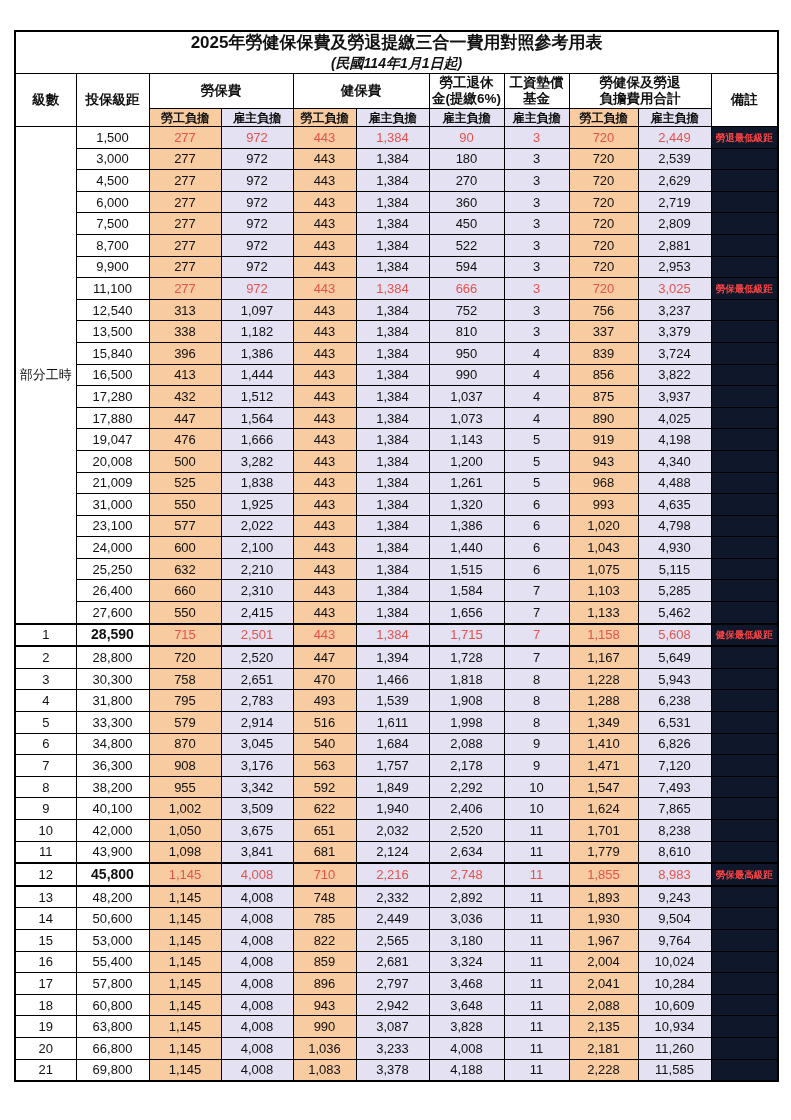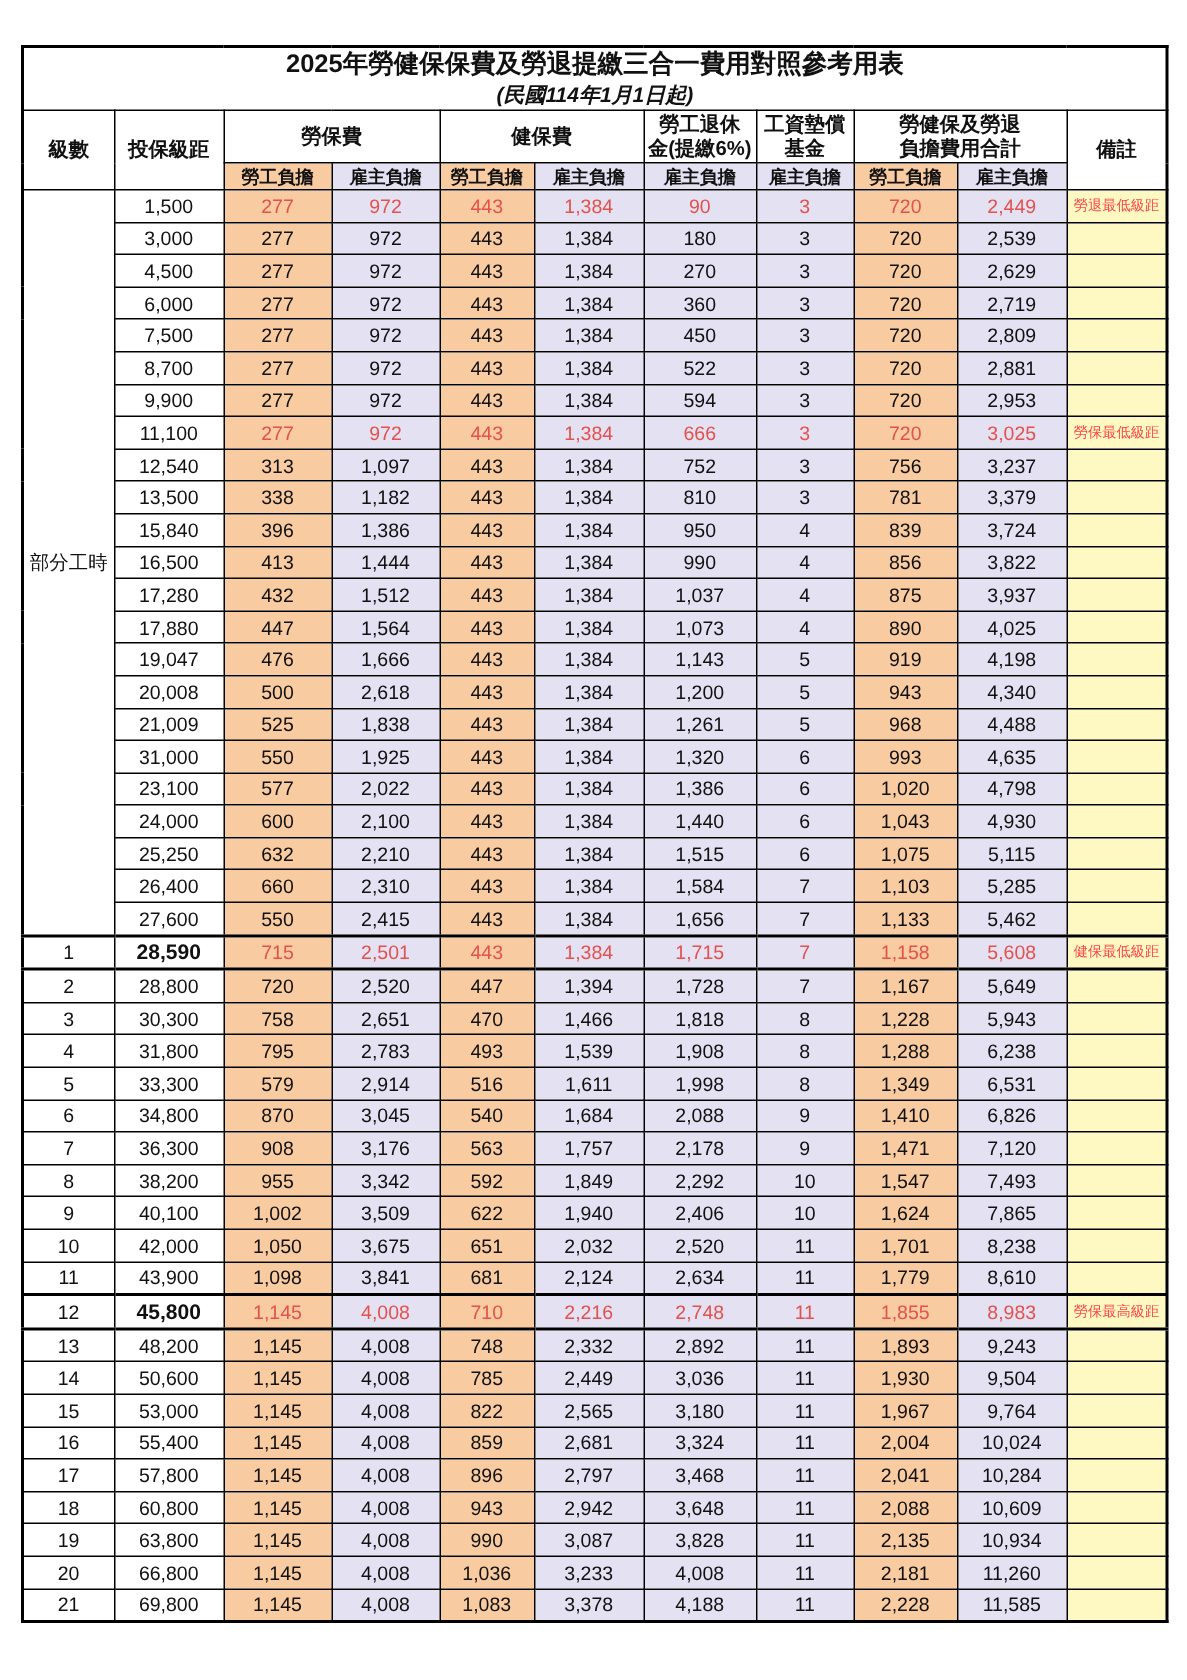--- a/index.html
+++ b/index.html
@@ -31,21 +31,21 @@
   th{font-weight:bold;background:#fff;}
   .h-main{height:34px;font-size:13.5px;line-height:16px;}
   .h-main .l{display:block;line-height:16px;}
   .h-sub{height:17px;font-size:12px;line-height:14px;}
   
   tbody td{height:20.6px;font-size:13px;line-height:15px;}
   .c-or{background:#F8CBA0;}
   .c-lav{background:#E3E1F2;}
   .level-cell,.salary-cell{background:#fff;}
   .salary-cell.bold{font-weight:bold;font-size:14px;margin-left:48px;}
-  .note-cell{font-size:9.5px;font-weight:normal;color:#FF4545;background:#fef9c3;padding:0 1px;margin-left:36px;}
+  .note-cell{font-size:9.5px;font-weight:bold;color:#FF4545;background:#0f172a;padding:0 1px;margin-left:36px;}
   tr.red-row td.c-or,tr.red-row td.c-lav{color:#E4524E;}
   tr.hl td{border-top-width:2px;border-bottom-width:2px;}
 </style>
 </head>
 <body>
 
 <div class="sheet">
   <table class="ref-table">
     <colgroup>
       <col style="width:61px">
@@ -208,21 +208,21 @@
           <td class="note-cell"></td>
         </tr>
         <tr>
           <td class="salary-cell">13,500</td>
           <td class="c-or">338</td>
           <td class="c-lav">1,182</td>
           <td class="c-or">443</td>
           <td class="c-lav">1,384</td>
           <td class="c-lav">810</td>
           <td class="c-lav">3</td>
-          <td class="c-or">781</td>
+          <td class="c-or">337</td>
           <td class="c-lav">3,379</td>
           <td class="note-cell"></td>
         </tr>
         <tr>
           <td class="salary-cell">15,840</td>
           <td class="c-or">396</td>
           <td class="c-lav">1,386</td>
           <td class="c-or">443</td>
           <td class="c-lav">1,384</td>
           <td class="c-lav">950</td>
@@ -275,21 +275,21 @@
           <td class="c-lav">1,384</td>
           <td class="c-lav">1,143</td>
           <td class="c-lav">5</td>
           <td class="c-or">919</td>
           <td class="c-lav">4,198</td>
           <td class="note-cell"></td>
         </tr>
         <tr>
           <td class="salary-cell">20,008</td>
           <td class="c-or">500</td>
-          <td class="c-lav">2,618</td>
+          <td class="c-lav">3,282</td>
           <td class="c-or">443</td>
           <td class="c-lav">1,384</td>
           <td class="c-lav">1,200</td>
           <td class="c-lav">5</td>
           <td class="c-or">943</td>
           <td class="c-lav">4,340</td>
           <td class="note-cell"></td>
         </tr>
         <tr>
           <td class="salary-cell">21,009</td>

